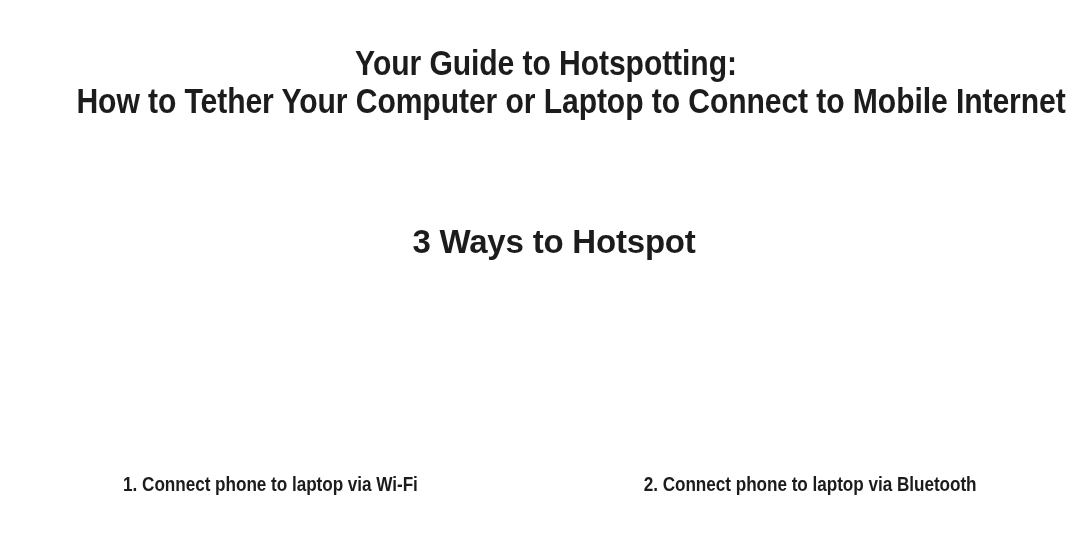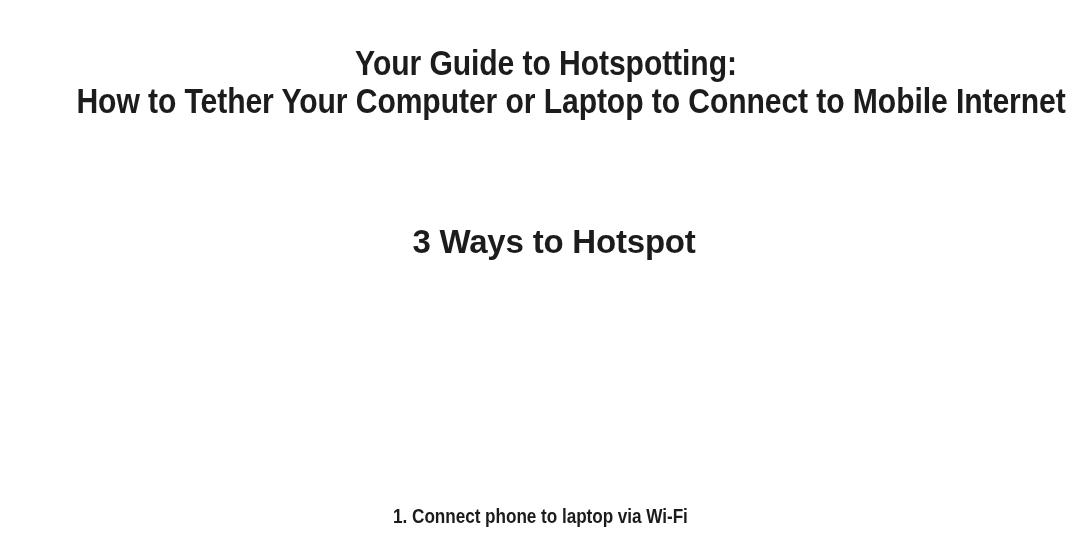--- a/index.html
+++ b/index.html
@@ -79,21 +79,21 @@
   .media-placeholder {
     width: 100%;
     height: 100%;
     background: #ffffff;
   }
 
   
   .captions {
     position: absolute;
     left: 0;
-    top: 504px;
+    top: 472px;
     width: 1080px;
     display: flex;
     align-items: flex-start;
   }
   .caption-cell {
     flex: 1 1 33.333%;
     text-align: center;
     font-family: "Liberation Sans Narrow", "Liberation Sans", "DejaVu Sans Condensed", sans-serif;
     font-weight: 700;
     font-size: 19.5px;
@@ -129,15 +129,18 @@
     </div>
     <div class="media-slot">
       <div class="media-placeholder"></div>
     </div>
   </div>
 
   <div class="captions">
     <div class="caption-cell">
       <span>1. Connect phone to laptop via Wi-Fi</span>
     </div>
+    <div class="caption-cell">
+      <span>2. Connect phone to laptop via Bluetooth</span>
+    </div>
   </div>
 
 </div>
 
 </body></html>

